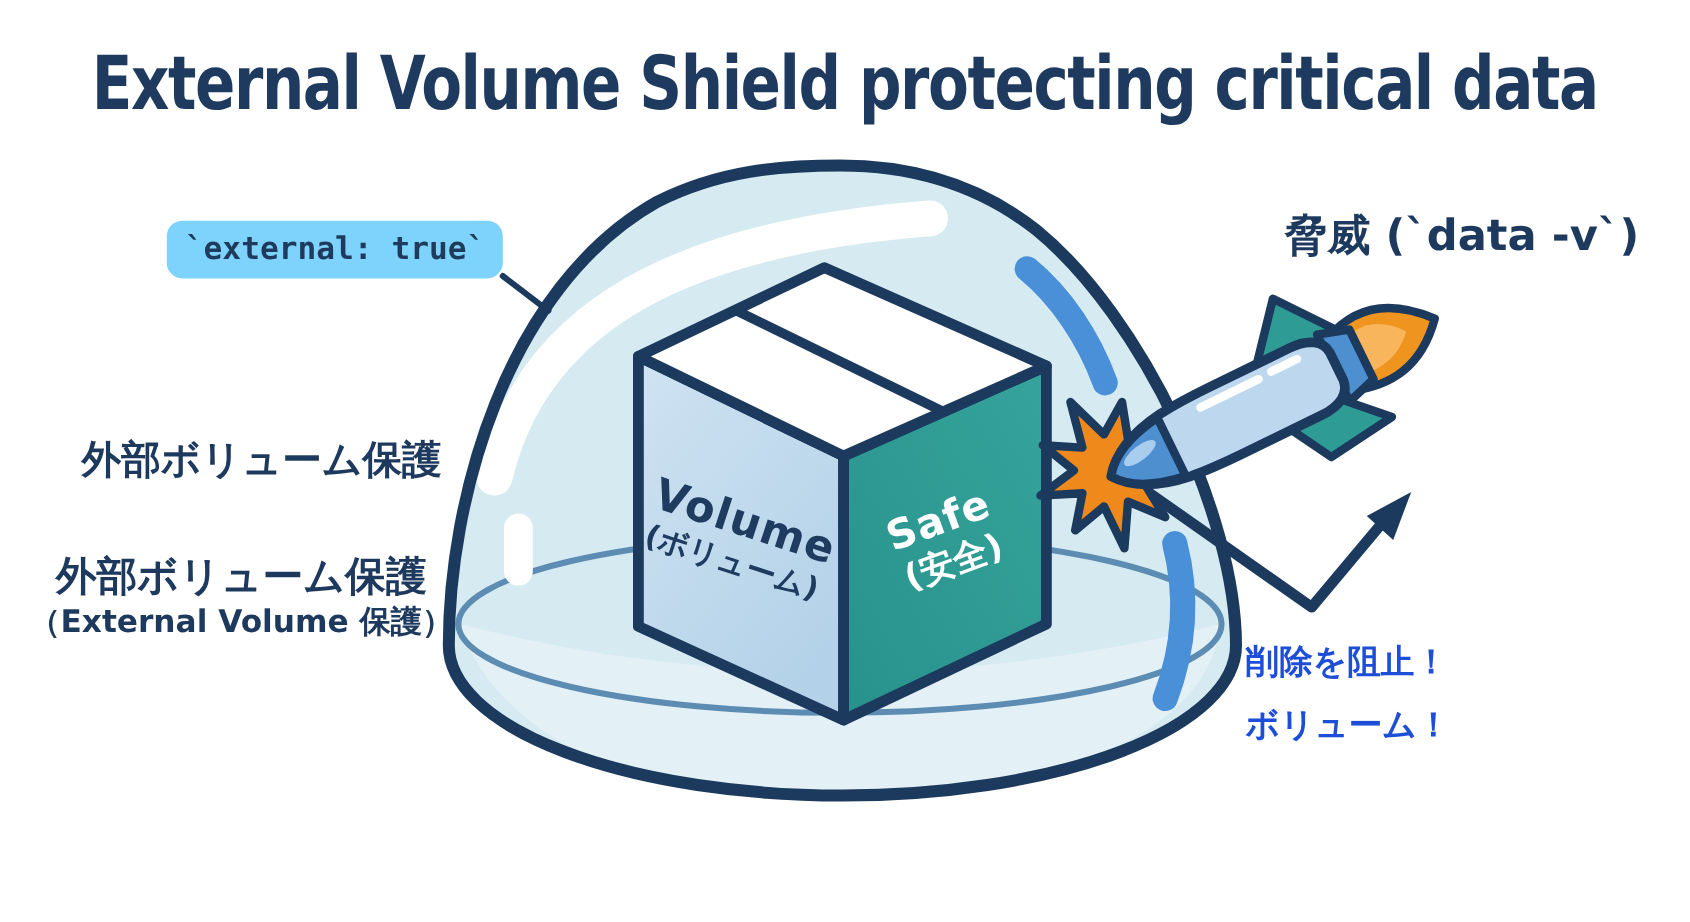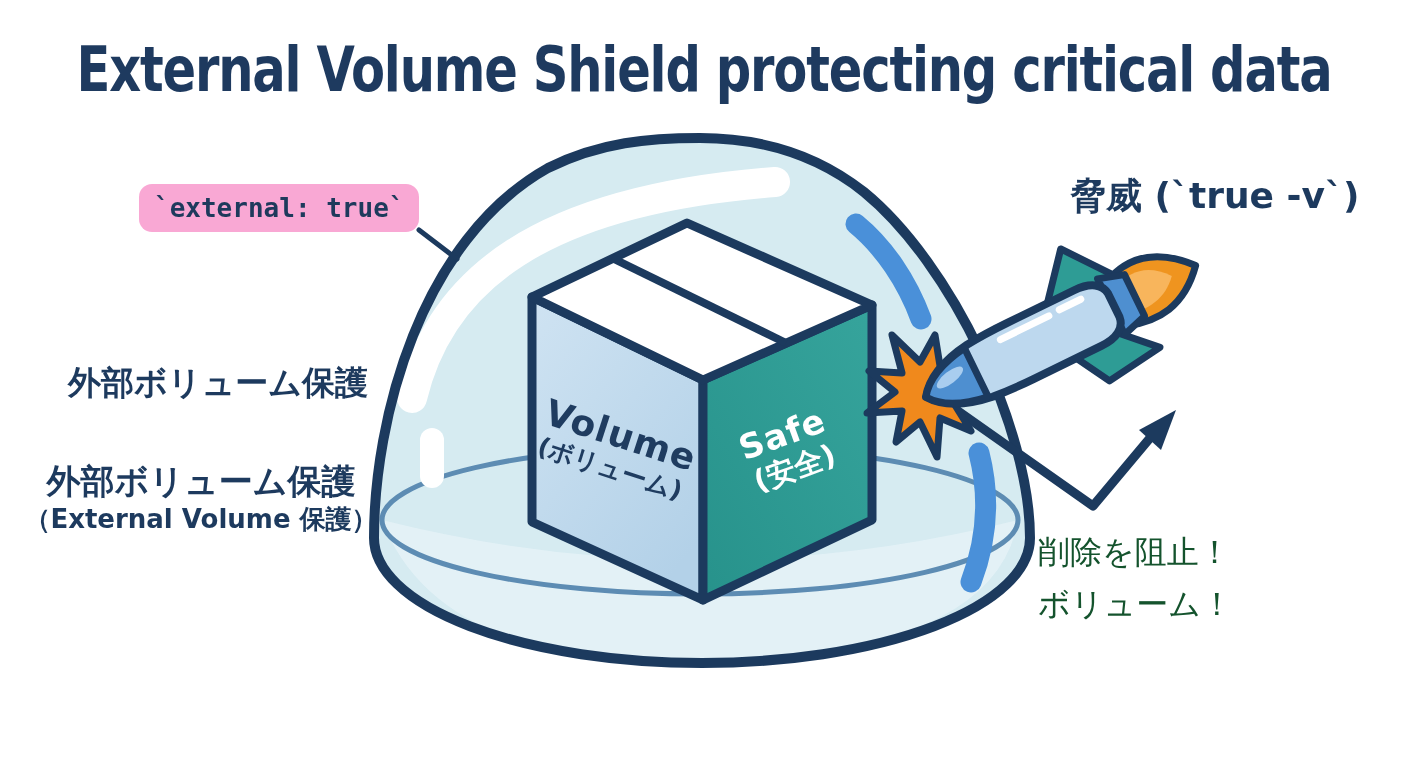--- a/index.html
+++ b/index.html
@@ -9,38 +9,38 @@
   }
   #art{position:absolute;left:0;top:0;width:1408px;height:768px;}
   .abs{position:absolute;white-space:nowrap;}
   .title{
     left:50%;top:33px;
     transform:translateX(-50%) scaleX(0.8);transform-origin:center top;
     font-size:62px;font-weight:bold;letter-spacing:-1.5px;color:#1e3a5f;
   }
   .pill{
     left:139px;top:184px;height:48px;padding:0 15px;display:flex;align-items:center;
-    background:#f9a8d4;border-radius:13px;
+    background:#7dd3fc;border-radius:13px;
     font-family:"DejaVu Sans Mono","Liberation Mono",monospace;
     font-size:26px;font-weight:bold;color:#1e3a5c;
   }
   .jp-top{
     left:20px;top:361px;width:396px;text-align:center;
     font-size:33px;font-weight:bold;color:#1d3a5e;
   }
   .jp-block{
     left:0px;top:461px;width:402px;text-align:center;color:#1d3a5e;font-weight:bold;
   }
   .jp-block .l1{font-size:34px;line-height:40px;}
   .jp-block .l2{font-size:26px;line-height:36px;}
   .threat{
     left:1070px;top:172px;font-size:36px;font-weight:bold;color:#1d3a5e;
   }
   .result{
-    left:1038px;top:526px;font-size:32px;font-weight:normal;color:#14532d;line-height:52px;
+    left:1038px;top:526px;font-size:28px;font-weight:bold;color:#1d4ed8;line-height:52px;
   }
   .face-label{color:#1f3c60;text-align:center;font-weight:bold;}
   .volume-label{
     left:616px;top:450px;transform:translate(-50%,-50%) rotate(18deg);
   }
   .volume-label .l1{font-size:36px;line-height:40px;letter-spacing:1px;}
   .volume-label .l2{font-size:25px;line-height:30px;}
   .safe-label{
     left:788px;top:450px;transform:translate(-50%,-50%) rotate(-20deg);color:#ffffff;
   }
@@ -118,21 +118,21 @@
     <span>`external: true`</span>
   </div>
 
   <div class="abs jp-top">外部ボリューム保護</div>
 
   <div class="abs jp-block">
     <div class="l1">外部ボリューム保護</div>
     <div class="l2">（External Volume 保護）</div>
   </div>
 
-  <div class="abs threat">脅威 (`true -v`)</div>
+  <div class="abs threat">脅威 (`data -v`)</div>
 
   <div class="abs result">
     <div>削除を阻止！</div>
     <div>ボリューム！</div>
   </div>
 
   <div class="abs face-label volume-label">
     <div class="l1">Volume</div>
     <div class="l2">(ボリューム)</div>
   </div>

